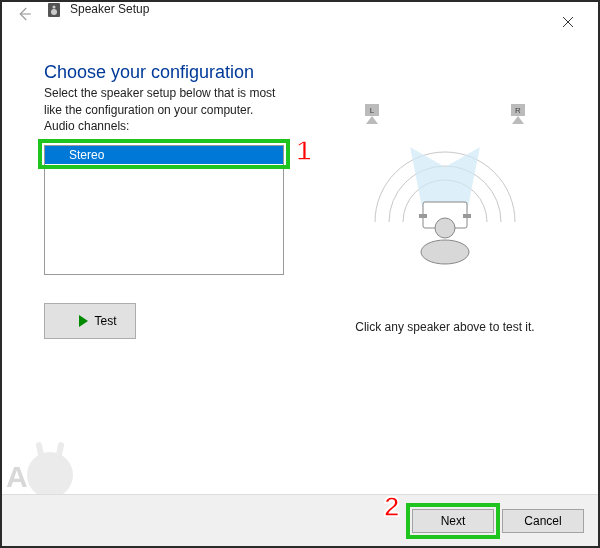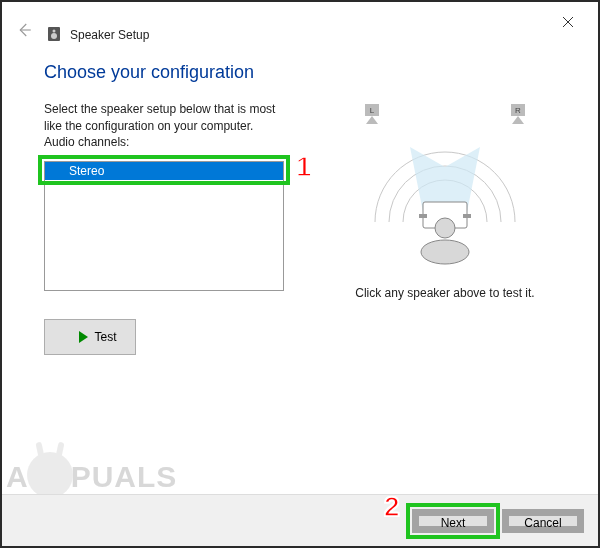--- a/index.html
+++ b/index.html
@@ -1,42 +1,42 @@
 <!DOCTYPE html>
 <html><head>
 <meta charset="utf-8">
 <style>
   * { box-sizing: border-box; margin: 0; padding: 0; font-family: "Segoe UI", Tahoma, sans-serif; }
   body { width: 600px; height: 548px; background: #fff; position: relative; overflow: hidden; border: 2px solid #2a2a2a; }
-  .titlebar { height: 40px; display: flex; align-items: flex-end; padding: 0 10px; }
+  .titlebar { height: 40px; display: flex; align-items: flex-start; padding: 0 10px; }
   .back-btn { width: 24px; height: 24px; display: flex; align-items: center; justify-content: center; color: #777; margin-right: 10px; cursor: default; }
   .title-icon { width: 16px; height: 16px; margin-right: 8px; display: inline-flex; }
   .title-text { font-size: 12px; color: #222; }
   .close-btn { position: absolute; top: 6px; right: 14px; font-size: 16px; color: #333; background: none; border: none; padding: 6px 10px; }
   .content { padding: 20px 42px 0 42px; display: flex; }
   .left-col { width: 260px; }
-  .heading { color: #003a99; font-size: 18px; font-weight: 400; margin-bottom: 18px; }
+  .heading { color: #003a99; font-size: 18px; font-weight: 400; margin-bottom: 2px; }
   .instruction { font-size: 12px; color: #222; line-height: 1.4; max-width: 240px; }
   .label { font-size: 12px; color: #222; margin-bottom: 12px; }
   .listbox-wrap { position: relative; }
   .listbox { border: 1px solid #999; width: 240px; height: 130px; background: #fff; }
   .list-item { background: #0078d7; color: #fff; font-size: 12px; padding: 2px 24px; cursor: default; }
   .highlight-box { position: absolute; border: 4px solid #1fc41f; pointer-events: none; }
   .hl-1 { top: -6px; left: -6px; width: 252px; height: 30px; }
   .callout { position: absolute; font-family: Arial, sans-serif; font-weight: 900; font-size: 28px; color: #ff0000; -webkit-text-stroke: 1.5px #fff; text-shadow: 1px 1px 0 #fff, -1px -1px 0 #fff, 1px -1px 0 #fff, -1px 1px 0 #fff; }
   .callout-1 { top: -10px; left: 252px; }
   .test-btn { margin-top: 28px; width: 92px; height: 36px; background: #e1e1e1; border: 1px solid #adadad; display: flex; align-items: center; justify-content: center; font-size: 12px; gap: 6px; padding-left: 16px; }
   .play-icon { width: 0; height: 0; border-left: 9px solid #008a00; border-top: 6px solid transparent; border-bottom: 6px solid transparent; }
   .right-col { flex: 1; padding-top: 40px; padding-left: 30px; text-align: center; }
   .diagram { width: 200px; height: 180px; margin: 0 auto; position: relative; }
   .speaker-l, .speaker-r { position: absolute; top: 0; width: 26px; height: 20px; }
   .speaker-l { left: 14px; } .speaker-r { right: 14px; }
-  .tip-text { font-size: 12px; color: #222; margin-top: 4px; }
+  .tip-text { font-size: 12px; color: #222; margin-top: 38px; }
   .button-bar { position: absolute; bottom: 0; left: 0; right: 0; height: 52px; background: #f0f0f0; border-top: 1px solid #ddd; display: flex; align-items: center; justify-content: flex-end; padding-right: 14px; gap: 8px; }
-  .btn { width: 82px; height: 24px; border: 7px solid #a3a3a3; background: #e1e1e1; font-size: 12px; }
+  .btn { width: 82px; height: 24px; border: 1px solid #a3a3a3; background: #e1e1e1; font-size: 12px; }
   .btn-next-wrap { position: relative; }
   .hl-2 { top: -6px; left: -6px; width: 94px; height: 36px; }
   .callout-2 { top: -18px; left: -28px; }
   .watermark { position: absolute; left: 4px; bottom: 52px; display: flex; align-items: flex-end; opacity: 0.45; }
   .watermark-text { font-family: Arial, sans-serif; font-size: 30px; font-weight: 700; color: #aaa; letter-spacing: 1px; }
   .watermark-head { width: 46px; height: 46px; background: #d5d5d5; border-radius: 50%; position: relative; margin-left: -2px; margin-right: -2px; top: 4px; }
   .watermark-head::before, .watermark-head::after { content: ''; position: absolute; width: 6px; height: 16px; background: #d5d5d5; border-radius: 3px; top: -10px; }
   .watermark-head::before { left: 10px; transform: rotate(-12deg); }
   .watermark-head::after { right: 10px; transform: rotate(12deg); }
 </style>
@@ -111,21 +111,20 @@
         <rect x="118" y="112" width="8" height="4" fill="#999"></rect>
       </svg>
     </div>
     <div class="tip-text">Click any speaker above to test it.</div>
   </div>
 </div>
 
 <div class="watermark">
   <span class="watermark-text">A</span>
   <span class="watermark-head"></span>
-  <span class="watermark-text">PUALS</span>
 </div>
 
 <div class="button-bar">
   <div class="btn-next-wrap">
     <button class="btn">Next</button>
     <div class="highlight-box hl-2"></div>
     <div class="callout callout-2">2</div>
   </div>
   <button class="btn">Cancel</button>
 </div>

